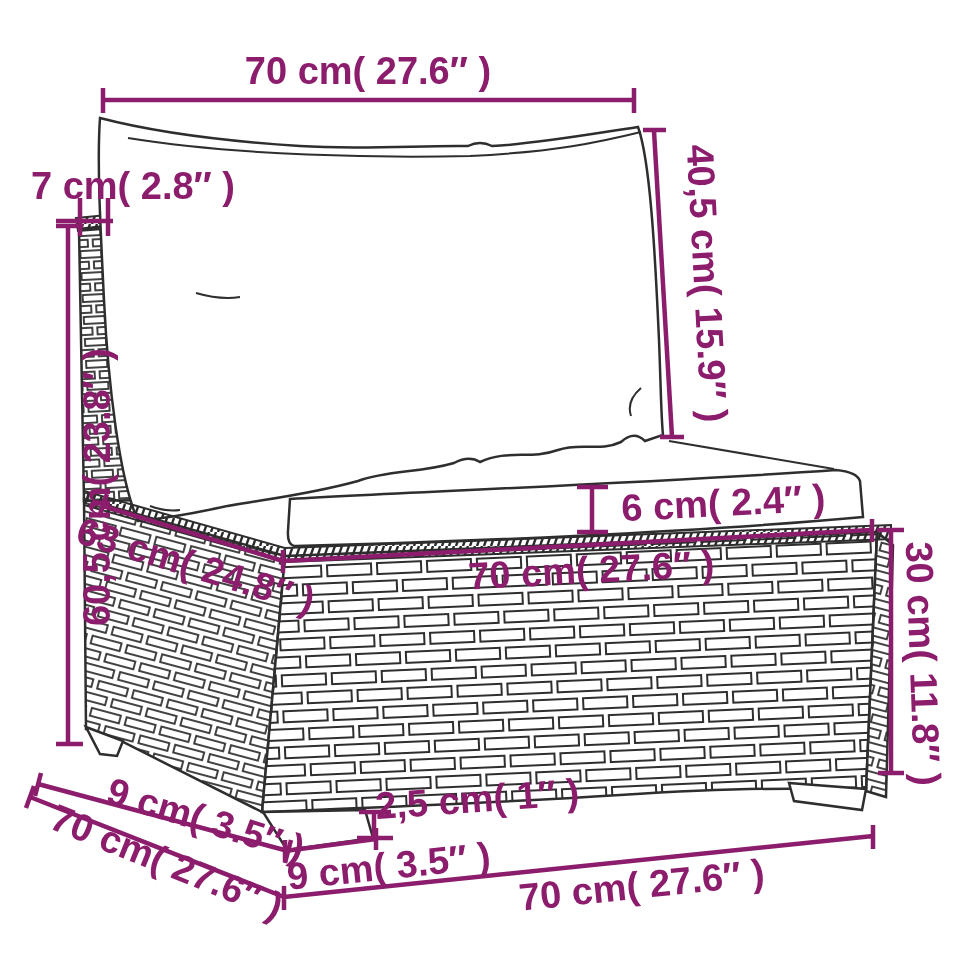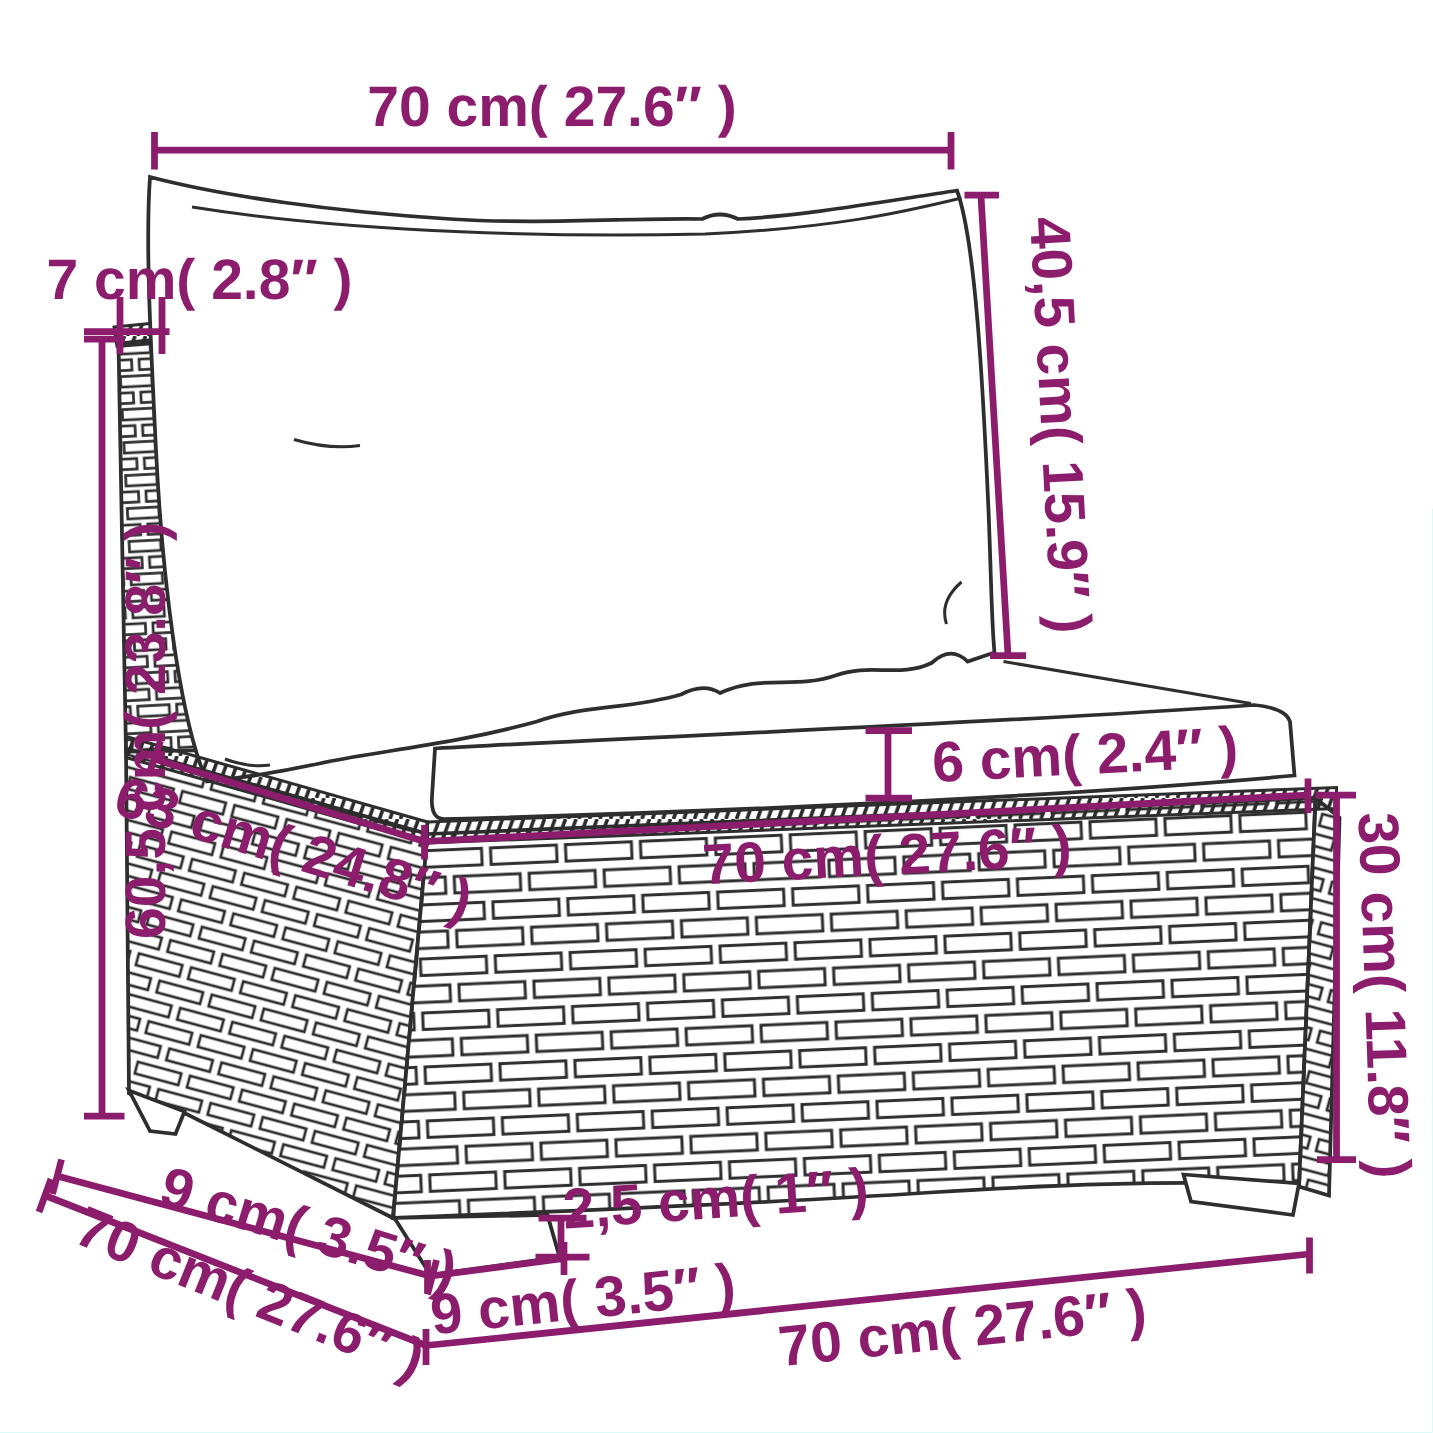--- a/index.html
+++ b/index.html
@@ -1,16 +1,16 @@
 <!DOCTYPE html>
 <html><head>
 <meta charset="utf-8">
 <style>
   html,body{margin:0;padding:0;background:#ffffff;}
-  .stage{position:relative;width:955px;height:955px;background:#5eead4;overflow:hidden;}
+  .stage{position:relative;width:955px;height:955px;background:#eab308;overflow:hidden;}
   svg{position:absolute;inset:0;}
   .dim-text{
     font-family:"Liberation Sans",sans-serif;
     font-weight:bold;
     font-size:38px;
     letter-spacing:0px;
     stroke:none;
   }
   .dim-path{fill:none;stroke-width:4.5px;stroke-linecap:butt;}
   .art{stroke:#2e2e2e;}

